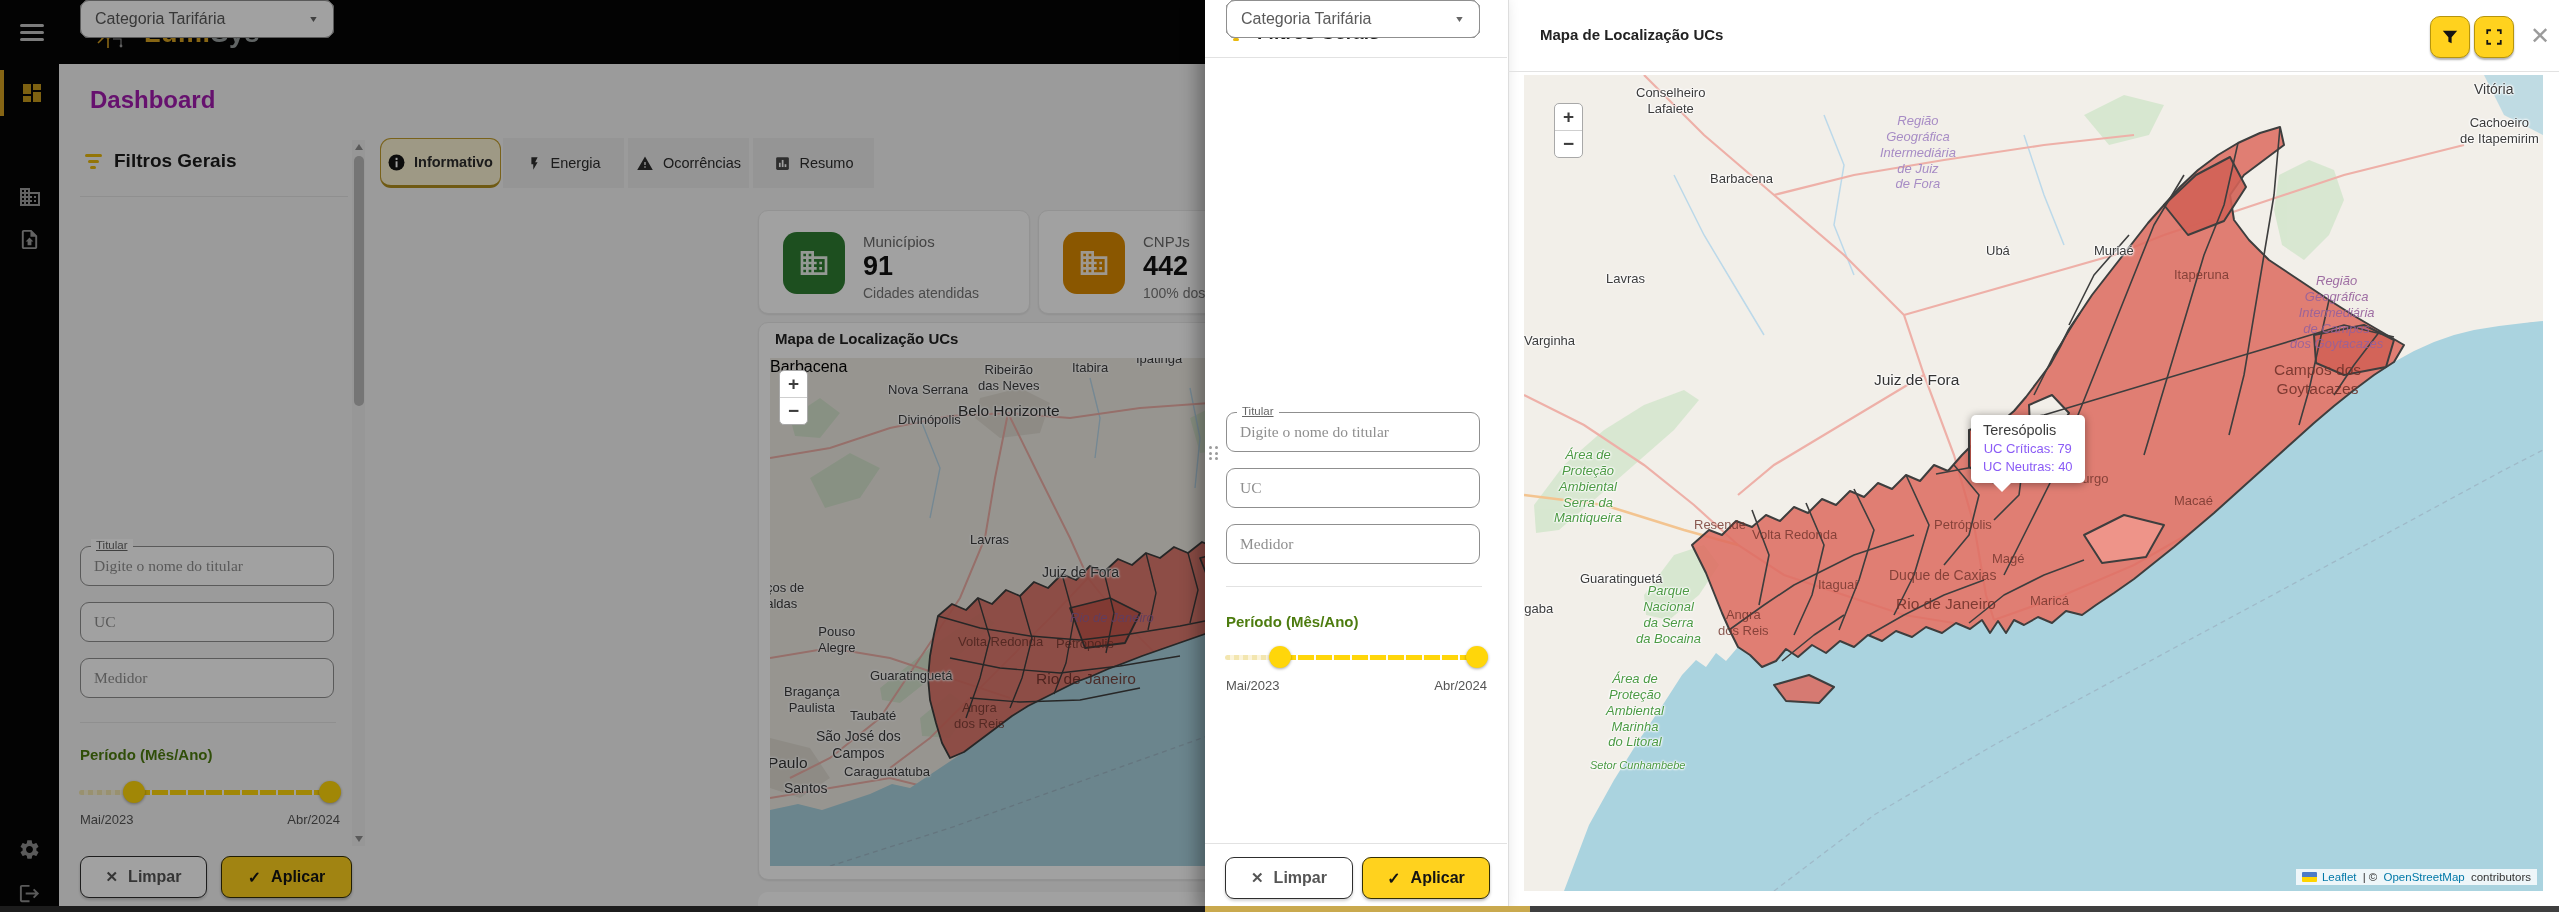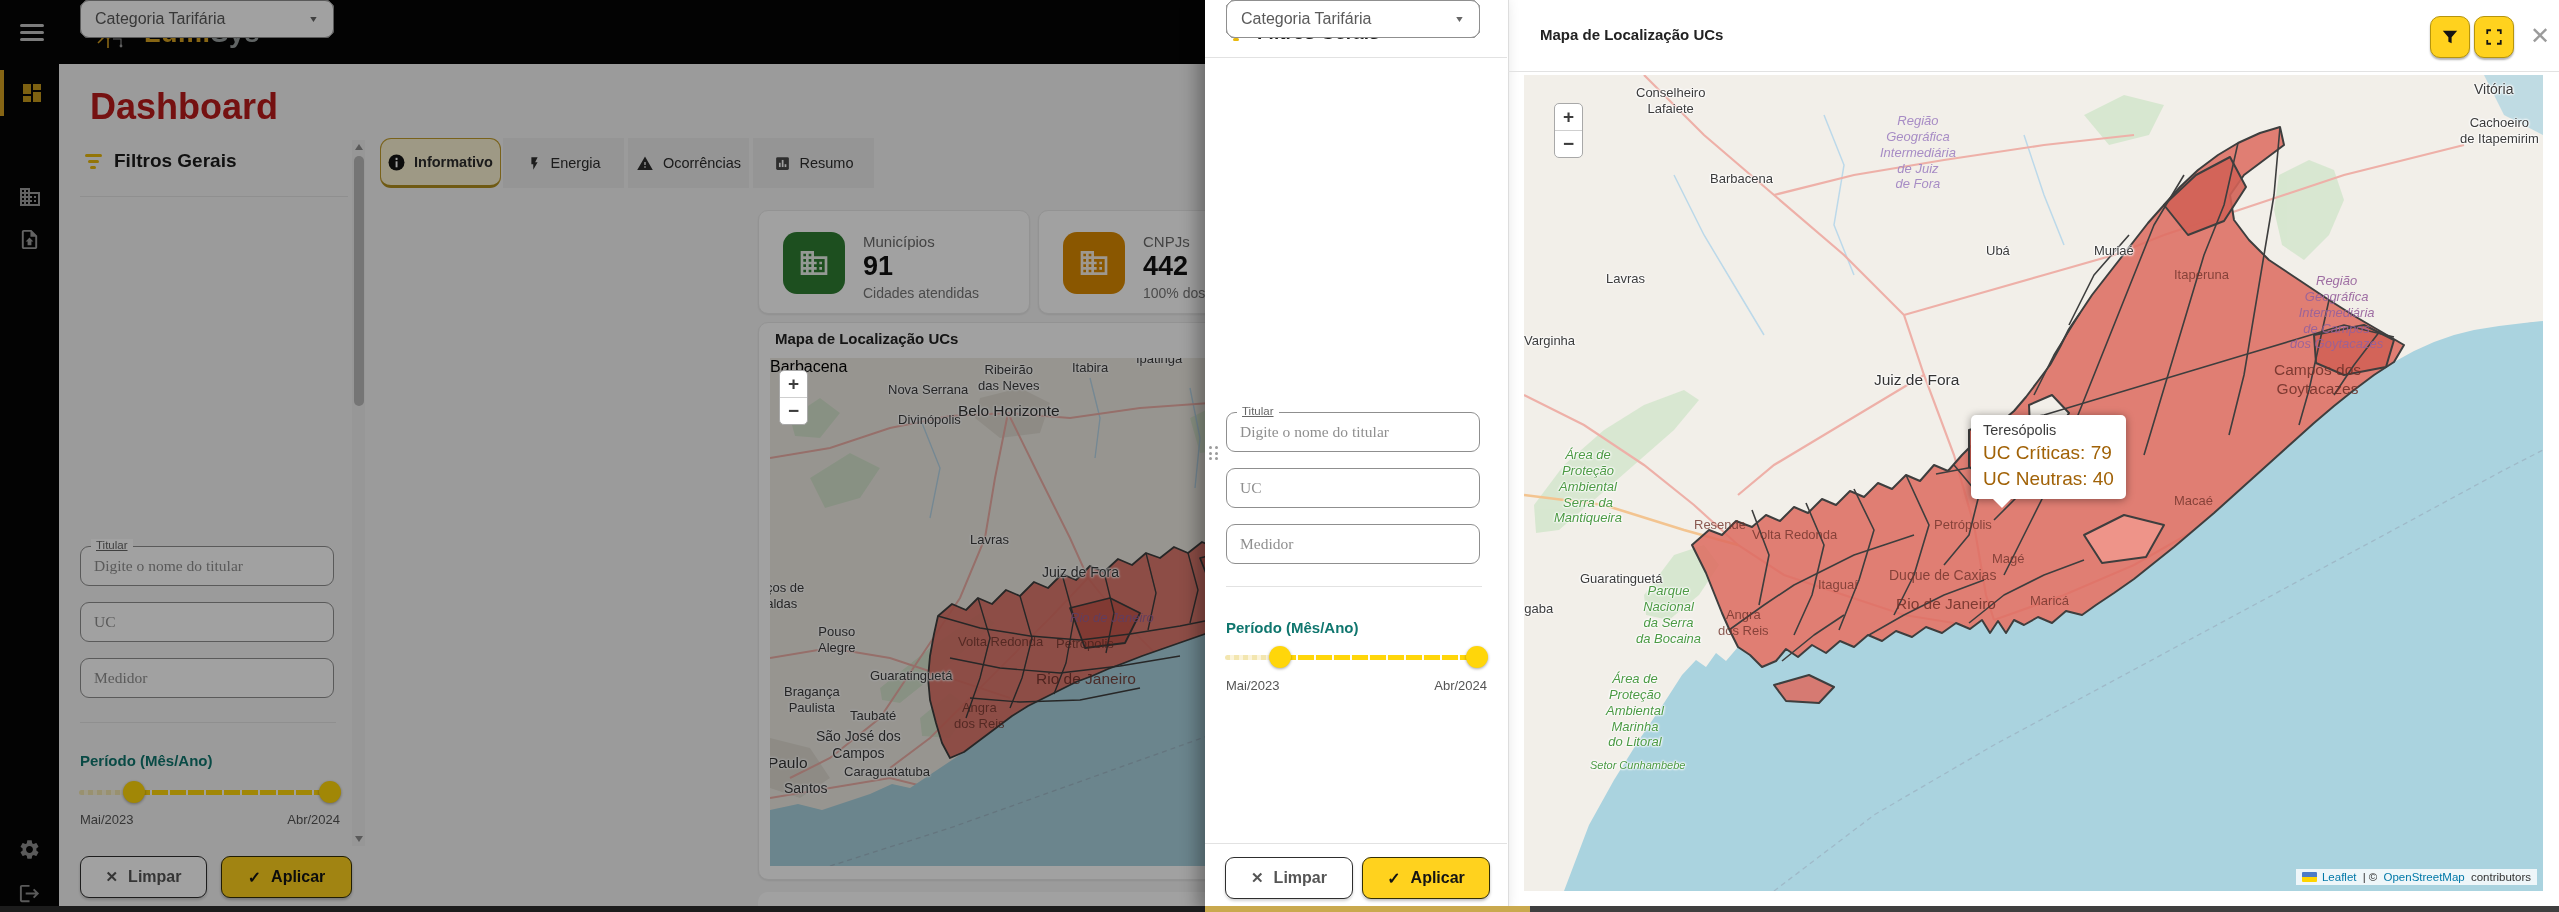--- a/index.html
+++ b/index.html
@@ -14,21 +14,21 @@
   .brand{left:92px;top:12px;display:flex;align-items:center;gap:8px;}
   .brand-text{font-size:27px;font-weight:bold;letter-spacing:.5px;}
   .brand-first{color:#D5A021;}
   .brand-second{color:#9aa0a0;}
   .sidebar{left:0;top:64px;width:59px;height:848px;background:#060606;}
   .side-item{left:0;width:59px;height:46px;display:flex;align-items:center;justify-content:center;cursor:pointer;}
   .side-item.active{border-left:4px solid #D5A021;width:55px;}
 
   
   .content-bg{left:59px;top:64px;width:1146px;height:848px;background:#f6f6f6;}
-  .page-title{left:90px;top:86px;font-size:36px;font-weight:bold;color:#b91c1c;}
+  .page-title{left:90px;top:86px;font-size:24px;font-weight:bold;color:#a21caf;}
 
   
   .fheader{display:flex;align-items:center;gap:12px;font-size:19px;font-weight:bold;color:#1c1c1c;}
   .funnel-sm{display:inline-flex;flex-direction:column;gap:3px;}
   .funnel-sm i{display:block;height:3px;border-radius:2px;background:#E9B90D;}
   .funnel-sm i:nth-child(1){width:17px;}
   .funnel-sm i:nth-child(2){width:11px;margin-left:3px;}
   .funnel-sm i:nth-child(3){width:6px;margin-left:5px;}
   .hr{background:#e2e2e2;height:1px;}
   .sel{position:absolute;box-sizing:border-box;height:38px;width:254px;background:#fff;
@@ -37,21 +37,21 @@
   .sel .caret{margin-left:auto;color:#666;font-size:11px;transform:scaleY(.8);}
   .sel .caret::after{content:"▼";}
   .inp{position:absolute;box-sizing:border-box;height:40px;width:254px;background:#fff;
        border:1px solid #8f8f8f;border-radius:9px;padding:0 13px;font-size:15.5px;color:#444;
        font-family:Liberation Serif, serif;outline:none;}
   .inp::placeholder{color:#8f8f8f;}
   .notch-wrap{position:absolute;width:254px;height:42px;}
   .notch-wrap .inp{left:0;top:4px;width:254px;}
   .notch-label{position:absolute;left:11px;top:-3px;z-index:2;background:#fff;padding:0 5px;
                font-size:11.5px;color:#666;text-decoration:underline;}
-  .period-label{font-size:15px;font-weight:bold;color:#0f766e;margin-top:6px;}
+  .period-label{font-size:15px;font-weight:bold;color:#4d7c0f;}
   .slider{position:absolute;height:22px;}
   .slider .track{position:absolute;left:0;right:0;top:9px;height:5px;border-radius:3px;
     background:repeating-linear-gradient(90deg,#f3e6b0 0 5px,#fbf4da 5px 9px);}
   .slider .range{position:absolute;top:9px;height:5px;border-radius:3px;
     background:repeating-linear-gradient(90deg,#FFD60A 0 16px,rgba(255,255,255,.9) 16px 18px);}
   .slider .knob{position:absolute;top:0;width:22px;height:22px;border-radius:50%;background:#FFD60A;
     box-shadow:0 1px 3px rgba(0,0,0,.35);cursor:pointer;}
   .period-dates{position:absolute;display:flex;justify-content:space-between;font-size:13px;color:#555;}
   .btn{position:absolute;box-sizing:border-box;height:42px;border-radius:9px;display:flex;
        align-items:center;justify-content:center;gap:10px;font-size:16px;font-weight:bold;cursor:pointer;}
@@ -120,21 +120,21 @@
   
   .attrib{position:absolute;right:6px;bottom:6px;background:rgba(255,255,255,.8);padding:2px 6px;
           font-size:11.5px;color:#333;z-index:6;display:flex;align-items:center;gap:3px;white-space:pre;}
   .attrib a{color:#0078A8;}
   .uaflag{display:inline-block;width:15px;height:10px;margin-right:2px;
           background:linear-gradient(#4D7CC7 0 50%,#FFD500 50% 100%);border-radius:1px;}
 
   .tooltip{position:absolute;background:#fff;border-radius:5px;box-shadow:0 1px 8px rgba(0,0,0,.4);
            padding:7px 12px 8px;z-index:7;}
   .tooltip .tt-title{font-size:14.5px;color:#3c3c3c;margin-bottom:2px;}
-  .tooltip .tt-line{font-size:19px;color:#a16207;line-height:1.35;}
+  .tooltip .tt-line{font-size:13px;color:#8b5cf6;line-height:1.35;text-align:center;}
   .tooltip::after{content:"";position:absolute;left:22px;bottom:-9px;border:9px solid transparent;
                   border-top-color:#fff;border-bottom:0;}
 
   .bottom-strip{bottom:0;height:6px;z-index:40;}
 </style>
 </head>
 <body>
 
 <div class="stage">
 

